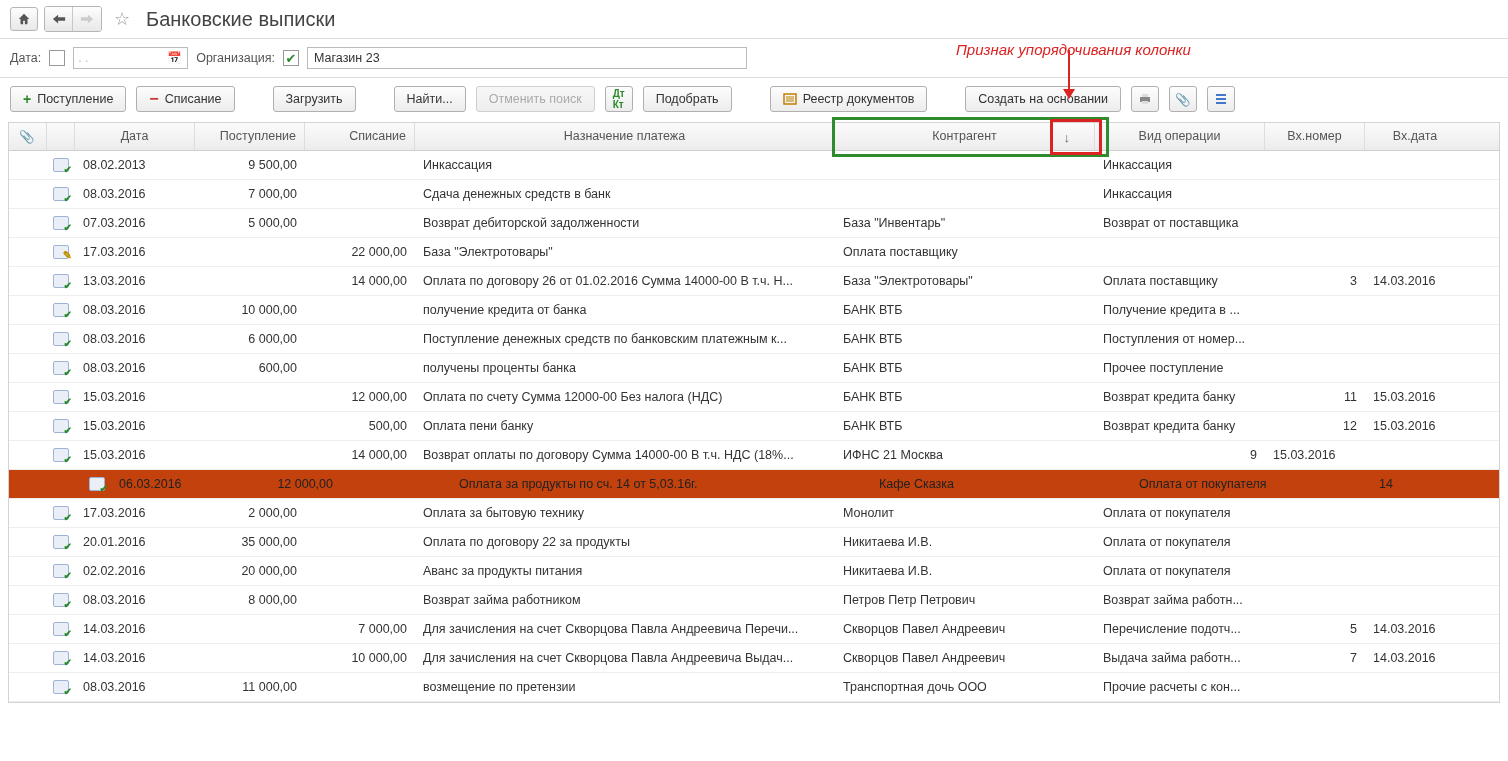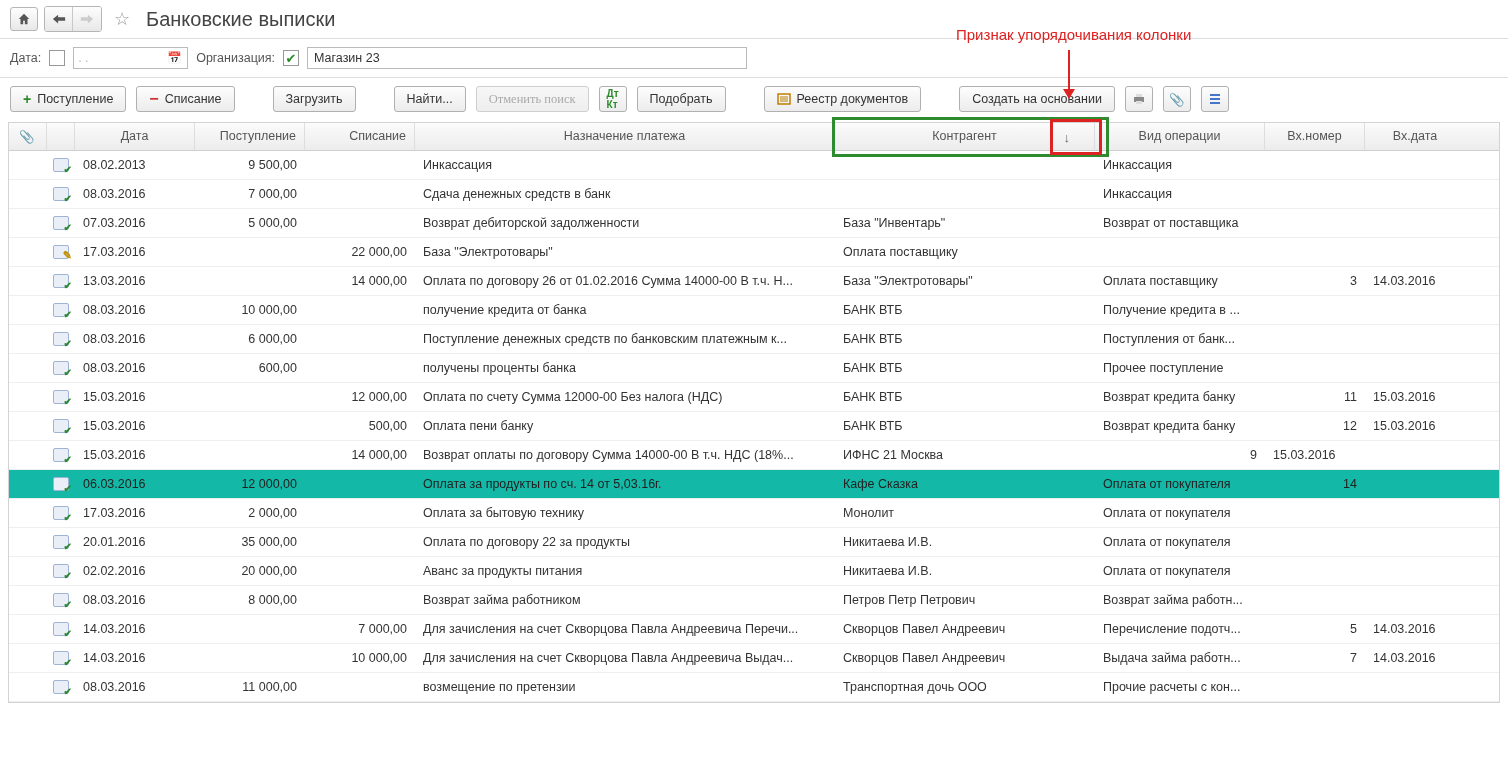--- a/index.html
+++ b/index.html
@@ -20,21 +20,21 @@
   .lbl { color:#555; }
   .checkbox { width:16px; height:16px; border:1px solid #999; background:#fff; display:inline-flex; align-items:center; justify-content:center; color:#2a8a2a; font-size:13px; line-height:1; }
   .date-field { width:115px; height:22px; border:1px solid #bbb; background:#fff; display:inline-flex; align-items:center; padding:0 4px; gap:4px; position:relative; }
   .date-field .placeholder { color:#bbb; flex:1; }
   .date-field .cal { width:16px; text-align:center; color:#666; font-size:12px; }
   .org-field { flex:0 0 440px; height:22px; border:1px solid #bbb; background:#fff; padding:0 6px; display:flex; align-items:center; }
 
   
   .toolbar { display:flex; align-items:center; gap:10px; padding: 8px 10px 10px; }
   .btn { height:26px; border:1px solid #b0b0b0; border-radius:3px; background:linear-gradient(#fdfdfd,#ececec); padding:0 12px; display:inline-flex; align-items:center; gap:6px; cursor:pointer; font-size:12.5px; color:#333; }
-  .btn.disabled { color:#aaa; background:linear-gradient(#f7f7f7,#eee); border-color:#cfcfcf; cursor:default;font-family:Liberation Serif, serif; }
+  .btn.disabled { color:#aaa; background:linear-gradient(#f7f7f7,#eee); border-color:#cfcfcf; cursor:default; }
   .btn .plus { color:#2a8a2a; font-weight:bold; font-size:14px; }
   .btn .minus { color:#c33; font-weight:bold; font-size:16px; line-height:10px; }
   .btn.iconbtn { padding:0; width:28px; justify-content:center; }
 
   
   .table-wrap { position:relative; margin: 0 8px; border:1px solid #d3d3d3; }
   .thead, .trow { display:grid; grid-template-columns: 38px 28px 120px 110px 110px 420px 260px 170px 100px 100px; align-items:stretch; }
   .thead { background:linear-gradient(#fbfbfb,#ececec); border-bottom:1px solid #cfcfcf; }
   .th { padding:6px 8px; font-size:12.5px; color:#555; text-align:center; border-right:1px solid #ddd; white-space:nowrap; overflow:hidden; }
   .th:last-child { border-right:none; }
@@ -43,21 +43,21 @@
   .th.sort .arrow { position:absolute; right:24px; top:50%; transform:translateY(-50%); color:#666; font-size:13px; }
   .tbody { }
   .trow { border-bottom:1px solid #eee; height:29px; }
   .td { padding:5px 8px; font-size:12.5px; color:#333; white-space:nowrap; overflow:hidden; text-overflow:ellipsis; display:flex; align-items:center; }
   .td.num { justify-content:flex-end; }
   .td.icon { justify-content:center; padding:0; }
   .row-icon { width:16px; height:14px; display:inline-block; position:relative; }
   .row-icon::before { content:""; position:absolute; inset:0; background:#e9eef7; border:1px solid #9fb3d6; border-radius:2px; }
   .row-icon::after { content:"✔"; position:absolute; right:-3px; bottom:-3px; color:#2a8a2a; font-size:10px; font-weight:bold; }
   .row-icon.edit::after { content:"✎"; color:#c09000; font-size:11px; }
-  .trow.selected { background:#14b8a6; }
+  .trow.selected { background:#c2410c;padding-left:36px; }
   .trow.selected .td { color:#222; }
 
   
   .hl-green { position:absolute; border:3px solid #2e8b2e; pointer-events:none; }
   .hl-red { position:absolute; border:3px solid #d22; pointer-events:none; }
 
   
   .annot { position:absolute; color:#d22; font-size:15px; font-weight:400; }
   .arrow-down-red { position:absolute; width:2px; background:#d22; }
   .arrow-down-red::after { content:""; position:absolute; bottom:-1px; left:-5px; border-left:6px solid transparent; border-right:6px solid transparent; border-top:10px solid #d22; }
@@ -84,21 +84,21 @@
       <div class="nav-btn">
         <svg width="14" height="12" viewBox="0 0 16 12">
             <path d="M9 1 L15 6 L9 11 L9 8 L1 8 L1 4 L9 4 Z" fill="#ccc"></path>
           </svg>
       </div>
     </div>
     <div class="star-btn">☆</div>
     <div class="page-title">Банковские выписки</div>
   </div>
 
-  <div class="annot" style="left:956px; top:26px;">Признак упорядочивания колонки</div>
+  <div class="annot" style="left:956px; top:41px;font-style:italic;">Признак упорядочивания колонки</div>
   <div class="arrow-down-red" style="left:1068px; top:50px; height:48px;"></div>
 
   <div class="filterbar">
     <span class="lbl">Дата:</span>
     <span class="checkbox"></span>
     <span class="date-field">
       <span class="placeholder">.    .</span>
       <span class="cal">📅</span>
     </span>
     <span class="lbl">Организация:</span>
@@ -270,21 +270,21 @@
         <div class="trow">
           <div class="td"></div>
           <div class="td icon">
             <span class="row-icon "></span>
           </div>
           <div class="td">08.03.2016</div>
           <div class="td num">6 000,00</div>
           <div class="td num"></div>
           <div class="td">Поступление денежных средств по банковским платежным к...</div>
           <div class="td">БАНК ВТБ</div>
-          <div class="td">Поступления от банк...</div>
+          <div class="td">Поступления от номер...</div>
           <div class="td num"></div>
           <div class="td"></div>
         </div>
         <div class="trow">
           <div class="td"></div>
           <div class="td icon">
             <span class="row-icon "></span>
           </div>
           <div class="td">08.03.2016</div>
           <div class="td num">600,00</div>

